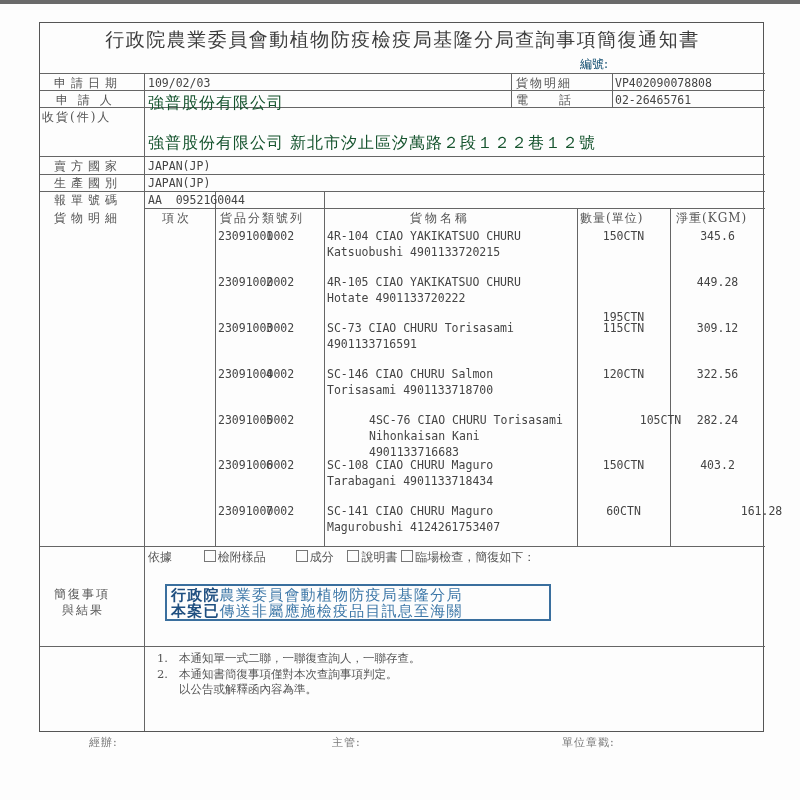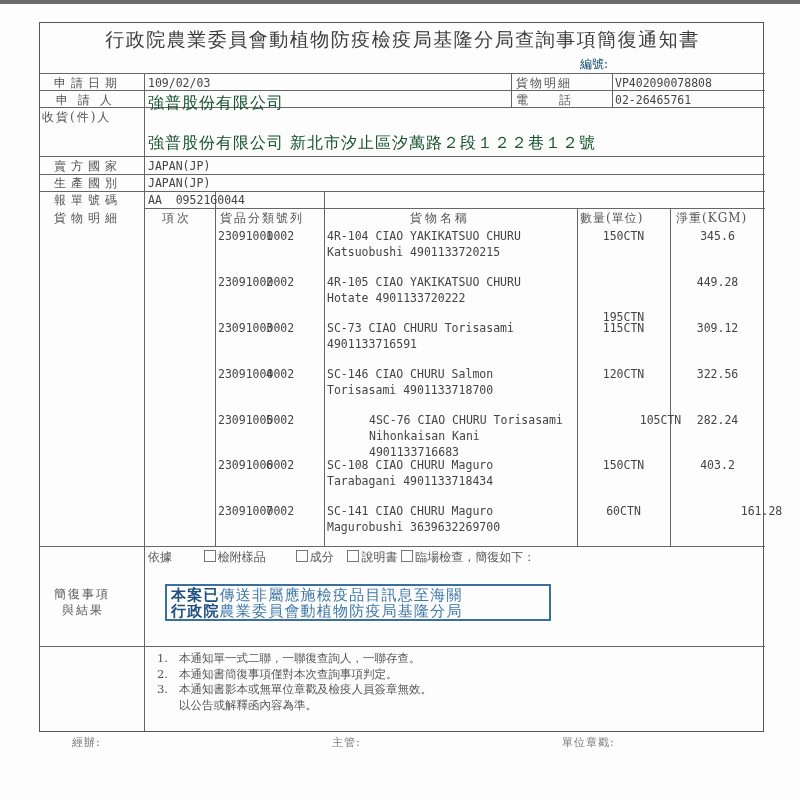--- a/index.html
+++ b/index.html
@@ -127,43 +127,42 @@
     <div class="cell mono" style="left:178px;">23091000002</div>
     <div class="cell mono" style="left:287px;">SC-108 CIAO CHURU Maguro
 Tarabagani 4901133718434</div>
     <div class="cell mono" style="left:537px;width:93px;text-align:center;">150CTN</div>
     <div class="cell mono" style="left:630px;width:95px;text-align:center;">403.2</div>
   </div>
   <div class="row-item" style="top:480px;">
     <div class="cell mono" style="left:175px;width:109px;text-align:center;">7</div>
     <div class="cell mono" style="left:178px;">23091000002</div>
     <div class="cell mono" style="left:287px;">SC-141 CIAO CHURU Maguro
-Magurobushi 3639632269700</div>
+Magurobushi 4124261753407</div>
     <div class="cell mono" style="left:537px;width:93px;text-align:center;">60CTN</div>
     <div class="cell mono" style="left:630px;width:95px;text-align:center;padding-left:44px;">161.28</div>
   </div>
 
   <div class="abs" style="left:108px;top:526px;font-size:12px;color:#555;white-space:nowrap;">
     <span>依據</span>
     <span style="margin-left:28px;"><span class="chk"></span><span>檢附樣品</span></span>
     <span style="margin-left:26px;"><span class="chk"></span><span>成分</span></span>
     <span style="margin-left:10px;"><span class="chk"></span><span>說明書</span></span>
     <span style=""><span class="chk"></span><span>臨場檢查，簡復如下：</span></span>
   </div>
   <div class="lbl" style="left:14px;top:563px;letter-spacing:2px;">簡復事項</div>
   <div class="lbl" style="left:22px;top:579px;letter-spacing:2px;">與結果</div>
 
   <div class="stamp">
+    <div><b>行政院</b><span>農業委員會動植物防疫局基隆分局</span></div>
     <div><b>本案已</b><span>傳送非屬應施檢疫品目訊息至海關</span></div>
-    <div><b>行政院</b><span>農業委員會動植物防疫局基隆分局</span></div>
   </div>
 
   <div class="notes">
     <div><span class="n">1.</span><span>本通知單一式二聯，一聯復查詢人，一聯存查。</span></div>
     <div><span class="n">2.</span><span>本通知書簡復事項僅對本次查詢事項判定。</span></div>
-    <div><span class="n">3.</span><span>本通知書影本或無單位章戳及檢疫人員簽章無效。</span></div>
     <div><span class="n"></span><span>以公告或解釋函內容為準。</span></div>
   </div>
 </div>
 
-<div class="sig" style="left:72px;">經辦:</div>
+<div class="sig" style="left:89px;">經辦:</div>
 <div class="sig" style="left:332px;">主管:</div>
 <div class="sig" style="left:562px;">單位章戳:</div>
 
 </body></html>

